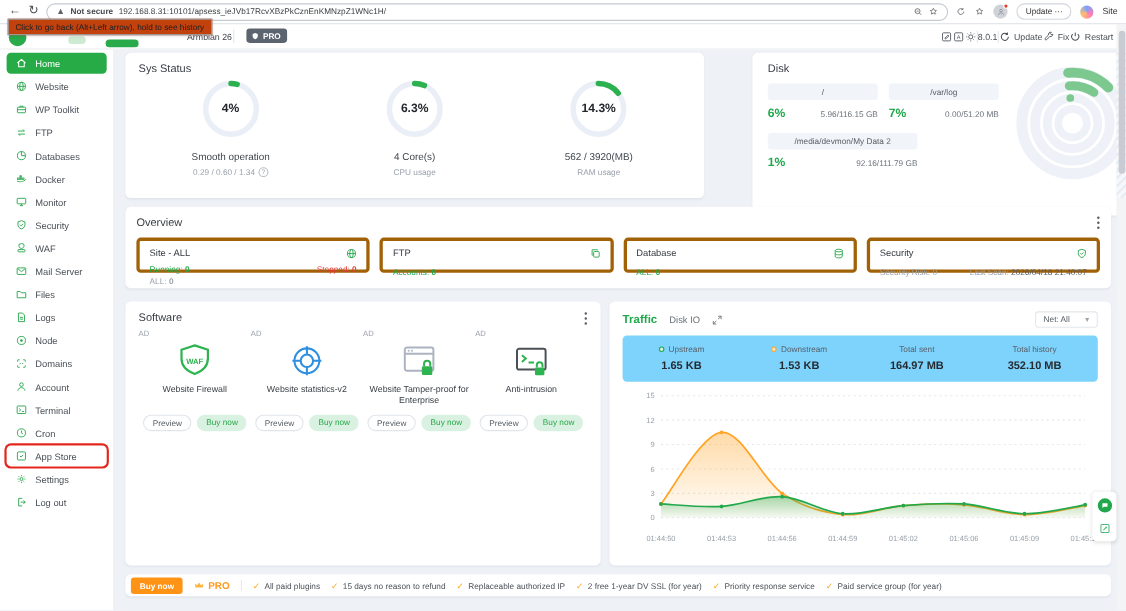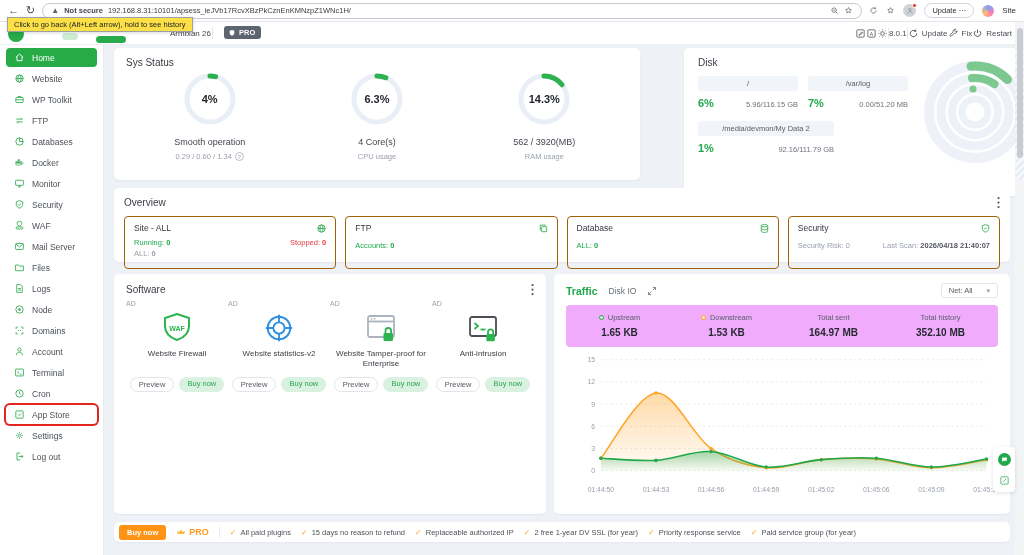--- a/index.html
+++ b/index.html
@@ -14,21 +14,21 @@
   #urlbar .url { flex:1; font-size:7.5px; color:#3c4043; white-space:nowrap; overflow:hidden; }
   .mini-ic { width:9px; height:9px; color:#5f6368; }
   .chrome-right { display:flex; align-items:center; gap:8px; }
   #avatar { width:13px; height:13px; border-radius:50%; background:#cfd3d9; position:relative; display:flex; align-items:center; justify-content:center; }
   #avatar .dot { position:absolute; right:-1px; top:-1px; width:5px; height:5px; border-radius:50%; background:#e33b32; border:1px solid #fff; }
   #update-pill { border:1px solid #d2d6dc; border-radius:9px; font-size:7.5px; color:#333; padding:2px 7px; white-space:nowrap; cursor:pointer; }
   #copilot { width:12px; height:12px; border-radius:50%; background:conic-gradient(#7aa2ff,#ff7ab8,#ffb againstc06c,#7aa2ff); background:conic-gradient(#7aa2ff,#ff7ab8,#ffc06c,#7aa2ff); }
   #chat-lbl { font-size:8px; color:#333; }
 
   
-  #tooltip { position:absolute; left:7px; top:17px; z-index:40; background:#fde047; border:1px solid #9aa0a6; padding:2px 6px; font-size:7.5px; color:#202124; box-shadow:0 1px 3px rgba(0,0,0,.15); white-space:nowrap; }
+  #tooltip { position:absolute; left:7px; top:17px; z-index:40; background:#c2410c; border:1px solid #9aa0a6; padding:2px 6px; font-size:7.5px; color:#202124; box-shadow:0 1px 3px rgba(0,0,0,.15); white-space:nowrap; }
 
   
   #appheader { position:absolute; left:0; top:22px; width:1024px; height:23px; background:#fff; border-bottom:1px solid #eceef1; z-index:10; }
   .logo-c { position:absolute; left:8px; top:4px; width:16px; height:16px; border-radius:50%; background:#29aa4b; }
   .logo-blob { position:absolute; left:62px; top:11px; width:16px; height:7px; border-radius:4px; background:#cdebd3; }
   .logo-bar { position:absolute; left:96px; top:14px; width:30px; height:7px; border-radius:4px; background:#29aa4b; }
   #os-name { position:absolute; left:170px; top:7px; font-size:8px; color:#41454d; }
   .hdr-sep { position:absolute; top:5px; width:1px; height:12px; background:#e4e7eb; }
   #pro-badge { position:absolute; left:224px; top:4px; background:#5c6470; color:#fff; border-radius:3px; font-size:7.5px; font-weight:bold; padding:2px 6px 2px 4px; display:flex; align-items:center; gap:3px; cursor:pointer; }
   #hdr-right { position:absolute; right:12px; top:0; height:23px; display:flex; align-items:center; gap:0; color:#555a61; }
@@ -68,47 +68,47 @@
   .mount.wide { width:136px; }
   .chip { background:#f1f4f8; border-radius:3px; text-align:center; font-size:7.5px; color:#596069; padding:3px 2px; white-space:nowrap; overflow:hidden; }
   .mvals { display:flex; justify-content:space-between; align-items:baseline; margin-top:6px; }
   .mpct { font-size:11px; font-weight:bold; color:#21a84c; }
   .musage { font-size:7.5px; color:#6d737b; }
   #disk-radial { position:absolute; right:6px; top:6px; }
 
   #overview-card { left:10px; top:143px; width:896px; height:74px; padding:8px 10px; }
   .ov-head { display:flex; justify-content:space-between; align-items:center; }
   .ov-row { display:flex; gap:9px; margin-top:7px; }
-  .ov-tile { flex:1; border:1px solid #a16207; border-radius:4px; padding:6px 9px; position:relative; height:53px; cursor:pointer; }
+  .ov-tile { flex:1; border:3px solid #a16207; border-radius:4px; padding:6px 9px; position:relative; height:32px; cursor:pointer; }
   .ov-title { font-size:8.5px; color:#34383f; }
   .ov-ic { position:absolute; right:8px; top:6px; width:11px; height:11px; color:#27a64a; }
   .ov-line { display:flex; justify-content:space-between; font-size:7.5px; margin-top:5px; }
   .grn { color:#21a84c; } .red { color:#e4393c; } .gry { color:#9aa1ab; }
-  .scan-val { color:#555a61; font-weight:bold; }
+  .scan-val { color:#555a61; font-weight:normal; }
 
   #software-card { left:10px; top:229px; width:432px; height:240px; padding:9px 12px; }
   .sw-head { display:flex; justify-content:space-between; align-items:center; }
   .sw-row { display:flex; margin-top:4px; }
   .sw-col { flex:1; display:flex; flex-direction:column; align-items:center; }
   .sw-ad { align-self:flex-start; font-size:7px; color:#9aa1ab; }
   .sw-iconbox { height:42px; display:flex; align-items:center; justify-content:center; }
   .sw-name { font-size:8px; color:#3b4046; text-align:center; line-height:1.3; height:22px; padding:0 4px; }
   .sw-pills { display:flex; gap:5px; margin-top:6px; }
   .pill { font-size:7.5px; border-radius:9px; padding:2px 8px; cursor:pointer; }
   .pill.preview { border:1px solid #e1e5ea; color:#565c63; background:#fff; }
   .pill.buy { background:#d9f1e0; color:#27a64a; }
 
   #traffic-card { left:450px; top:229px; width:456px; height:240px; padding:9px 12px; }
   .tr-head { display:flex; align-items:center; gap:11px; }
   .tr-tab-active { font-size:10.5px; font-weight:bold; color:#21a84c; cursor:pointer; }
   .tr-tab { font-size:8.5px; color:#6b7178; cursor:pointer; }
   .expand-ic { width:10px; height:10px; color:#6b7178; cursor:pointer; }
   #net-select { margin-left:auto; border:1px solid #e3e7ec; border-radius:3px; padding:2px 7px; font-size:7.5px; color:#565c63; display:flex; align-items:center; gap:14px; cursor:pointer; }
   #net-select .chev { font-size:7px; color:#9aa1ab; }
-  .tr-stats { margin-top:7px; background:#f0abfc; border-radius:4px; display:flex; padding:8px 4px 9px 0; }
+  .tr-stats { margin-top:7px; background:#7dd3fc; border-radius:4px; display:flex; padding:8px 4px 9px 0; }
   .tr-stat { flex:1; display:flex; flex-direction:column; align-items:center; }
   .tr-lab { font-size:7.5px; color:#596069; display:flex; align-items:center; gap:4px; }
   .tr-dot { width:5px; height:5px; border-radius:50%; border:1px solid; display:inline-block; }
   .tr-val { font-size:10px; font-weight:bold; color:#262a30; margin-top:5px; }
   #chart-box { margin-top:3px; height:148px; }
 
   #footer-bar { left:10px; top:477px; width:896px; height:20px; display:flex; align-items:center; gap:10px; padding:0 5px; }
   #buy-btn { background:#ff9315; color:#fff; font-size:7.5px; font-weight:bold; border-radius:3px; padding:3px 8px; cursor:pointer; }
   #pro-lbl { display:flex; align-items:center; gap:3px; font-size:9px; font-weight:bold; color:#ff9a1e; }
   .ft-sep { width:1px; height:10px; background:#e6e9ed; }

